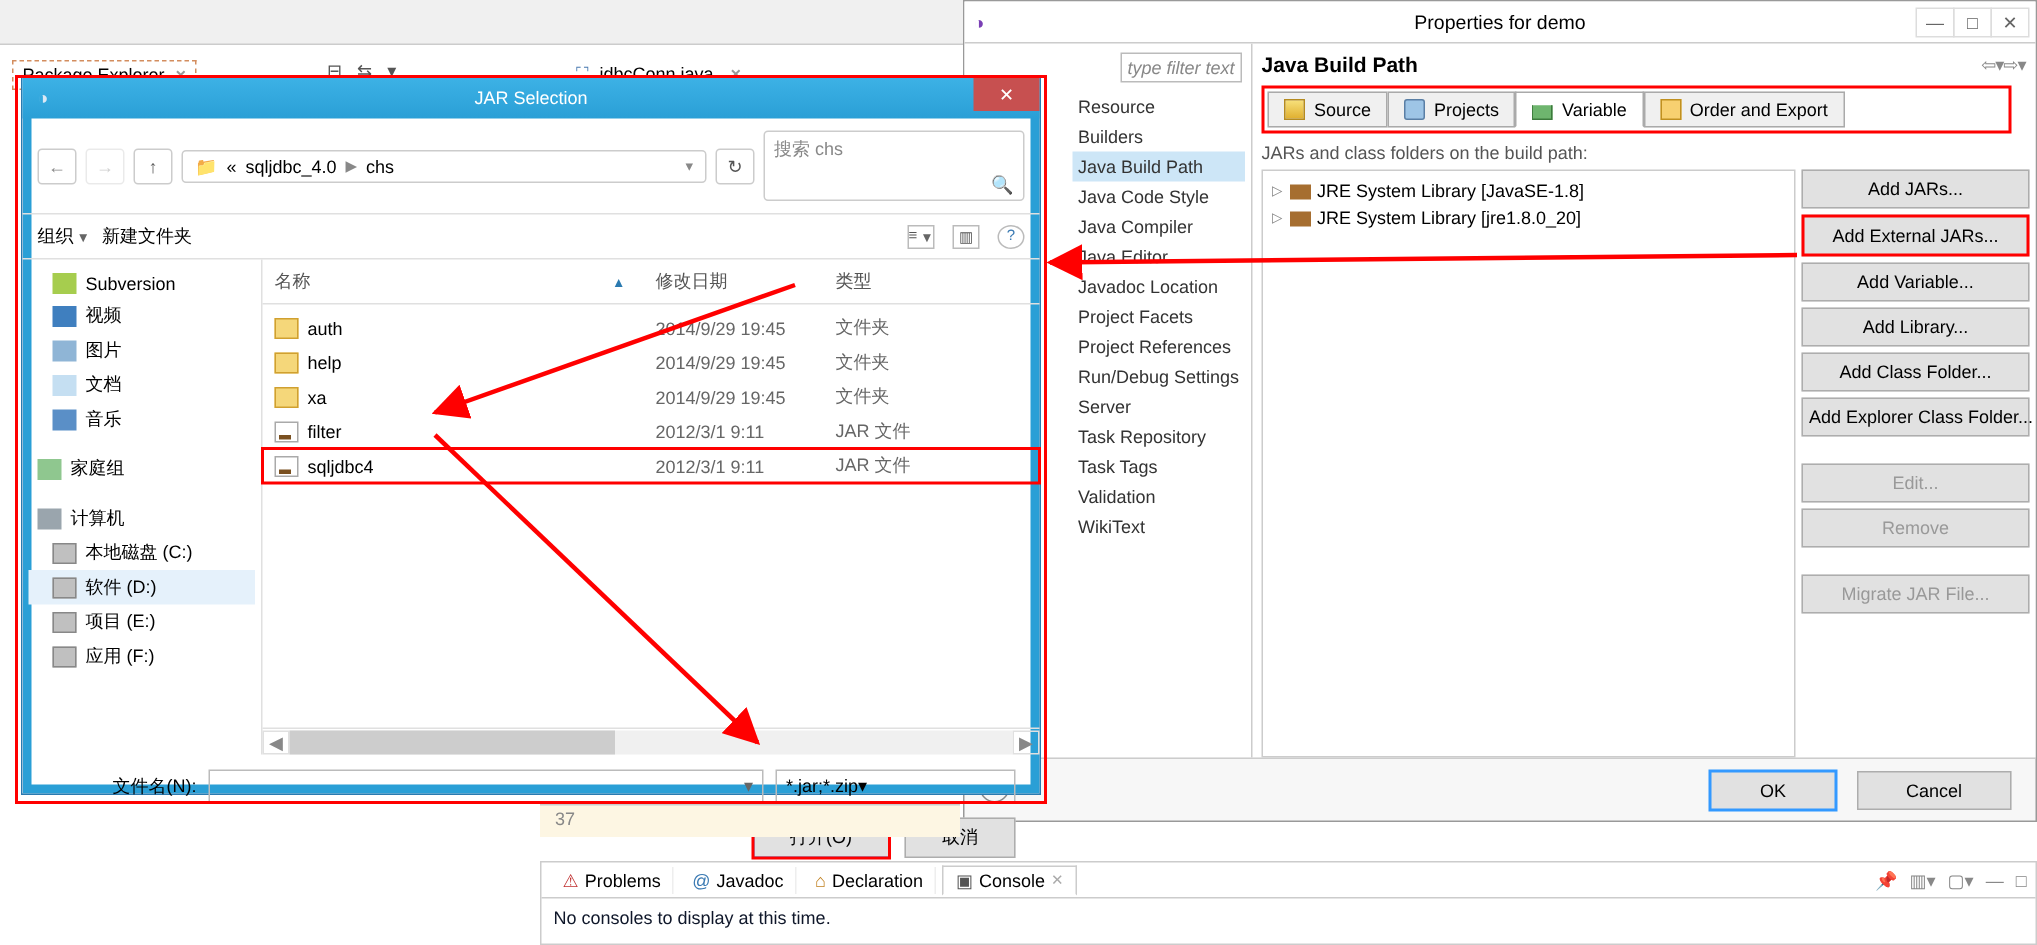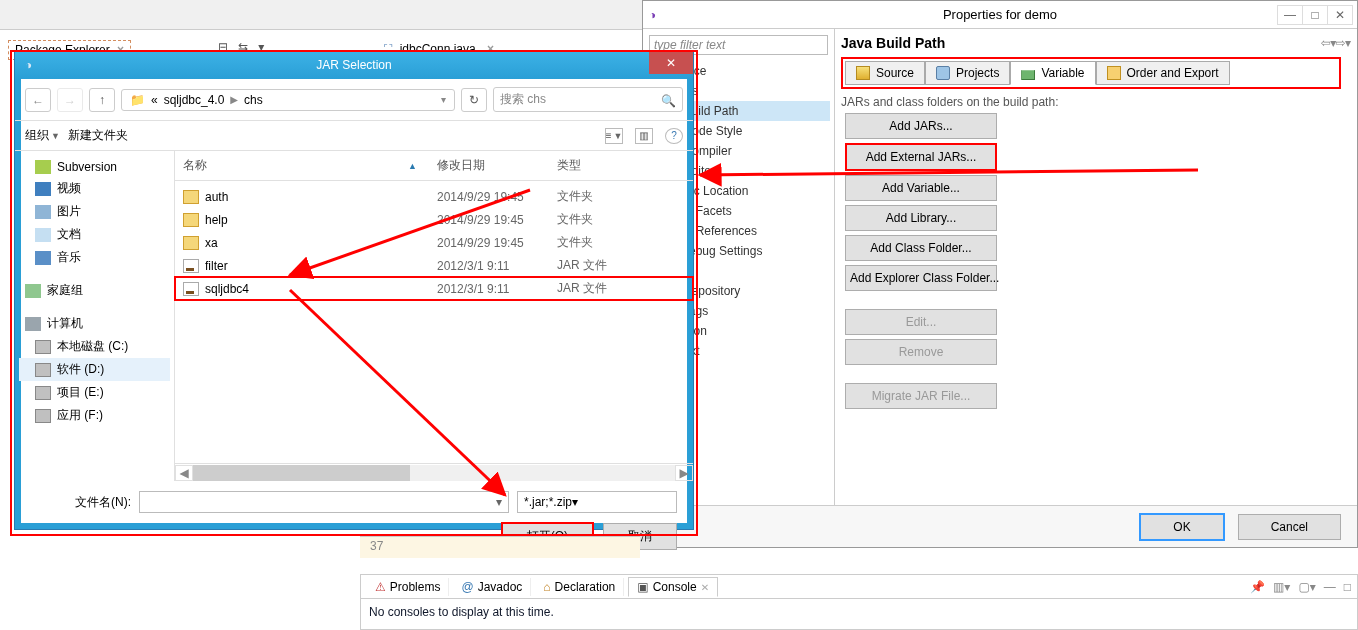--- a/index.html
+++ b/index.html
@@ -24,21 +24,21 @@
       background: #fff; border-bottom: 1px solid #ccc; position: relative;
     }
     .eclipse-title .purple-icon { position: absolute; left: 6px; color: #7a3fb5; }
     .eclipse-title h3 { font-size: 13px; font-weight: normal; }
     .eclipse-winctrls { position: absolute; right: 4px; display:flex; gap:0; }
     .eclipse-winctrls span { width: 26px; height: 20px; display:flex; align-items:center; justify-content:center; color:#666; border:1px solid #ddd; margin-left:-1px; }
 
     .eclipse-body { display: flex; flex: 1; background: #fff; }
     .eclipse-left {
       width: 192px; border-right: 1px solid #ccc; overflow: hidden;
-      display: flex; flex-direction: column;
+      display: flex; flex-direction: column; align-items: flex-end;
     }
     .filter-input {
       margin: 6px; padding: 2px 4px; border: 1px solid #bbb; color: #888; font-style: italic;
     }
     .prop-tree { list-style: none; padding: 0 4px 4px 8px; flex:1; }
     .prop-tree li { padding: 3px 4px; cursor: pointer; white-space: nowrap; color: #333; }
     .prop-tree li.selected { background: #cde6f7; }
 
     .eclipse-right { flex: 1; display: flex; flex-direction: column; padding: 6px 0 0 6px; }
     .eclipse-right-header { display:flex; align-items:center; justify-content: space-between; padding-right: 8px; margin-bottom: 6px;}
@@ -92,21 +92,21 @@
     .dlg-title .purple-icon2 { position: absolute; left: 10px; color: #dbe8f5; }
     .dlg-close { position: absolute; right: 0; top: 0; width: 44px; height: 23px; background: #c75050; color:#fff; display:flex; align-items:center; justify-content:center; cursor:pointer;}
 
     .dlg-nav { display: flex; align-items: center; gap: 6px; padding: 8px 10px; border-bottom: 1px solid #e0e0e0; }
     .navbtn { width: 26px; height: 24px; border: 1px solid #ccc; border-radius: 3px; display:flex; align-items:center; justify-content:center; color:#888; cursor:pointer;}
     .navbtn.up { color:#555;}
     .breadcrumb { flex: 1; display:flex; align-items:center; gap:6px; border:1px solid #ccc; border-radius:3px; padding:3px 8px;}
     .breadcrumb .folder-icon{ color:#f0c060; }
     .bc-chev { color:#888; font-size:10px;}
     .refresh-icon { color:#555; }
-    .search-box { width: 190px; border:1px solid #ccc; border-radius:3px; padding:3px 6px; display:flex; align-items:flex-end; gap:8px;}
+    .search-box { width: 174px; border:1px solid #ccc; border-radius:3px; padding:3px 6px; display:flex; align-items:flex-start; gap:8px;flex-direction:column;}
     .search-box .mag { color:#888; margin-left:auto;}
 
     .dlg-toolbar { display:flex; padding: 6px 10px; border-bottom: 1px solid #e0e0e0;}
     .dlg-toolbar .lbl { margin-right: 8px; cursor:pointer;}
     .dlg-toolbar .dd { color:#666; font-size:9px; margin-left:2px;}
     .dlg-toolbar-right { margin-left:auto; display:flex; gap:12px; color:#555; align-items:center;}
     .dlg-toolbar-right .tbicon { width:18px; height:16px; border:1px solid #bbb; display:flex; align-items:center; justify-content:center; font-size:10px;}
 
     .dlg-main { display: flex; height: 330px; }
     .dlg-sidebar { width: 160px; border-right: 1px solid #e0e0e0; padding: 6px 4px; overflow:hidden;}
@@ -239,20 +239,24 @@
             <span class="ticon ticon-lib"></span>
             <span>Variable</span>
           </div>
         <div class="tab">
             <span class="ticon ticon-ord"></span>
             <span>Order and Export</span>
           </div>
       </div>
       <div class="build-caption">JARs and class folders on the build path:</div>
       <div class="jbp-columns">
+        <div class="jar-tree">
+          <div class="node"><span class="lib-icon"></span><span>JRE System Library [JavaSE-1.8]</span></div>
+          <div class="node"><span class="lib-icon"></span><span>JRE System Library [jre1.8.0_20]</span></div>
+        </div>
         <div class="side-buttons">
           <div class="sbtn">Add JARs...</div>
           <div class="sbtn highlight">Add External JARs...</div>
           <div class="sbtn">Add Variable...</div>
           <div class="sbtn">Add Library...</div>
           <div class="sbtn">Add Class Folder...</div>
           <div class="sbtn">Add Explorer Class Folder...</div>
           <div class="gap"></div>
           <div class="sbtn disabled">Edit...</div>
           <div class="sbtn disabled">Remove</div>

